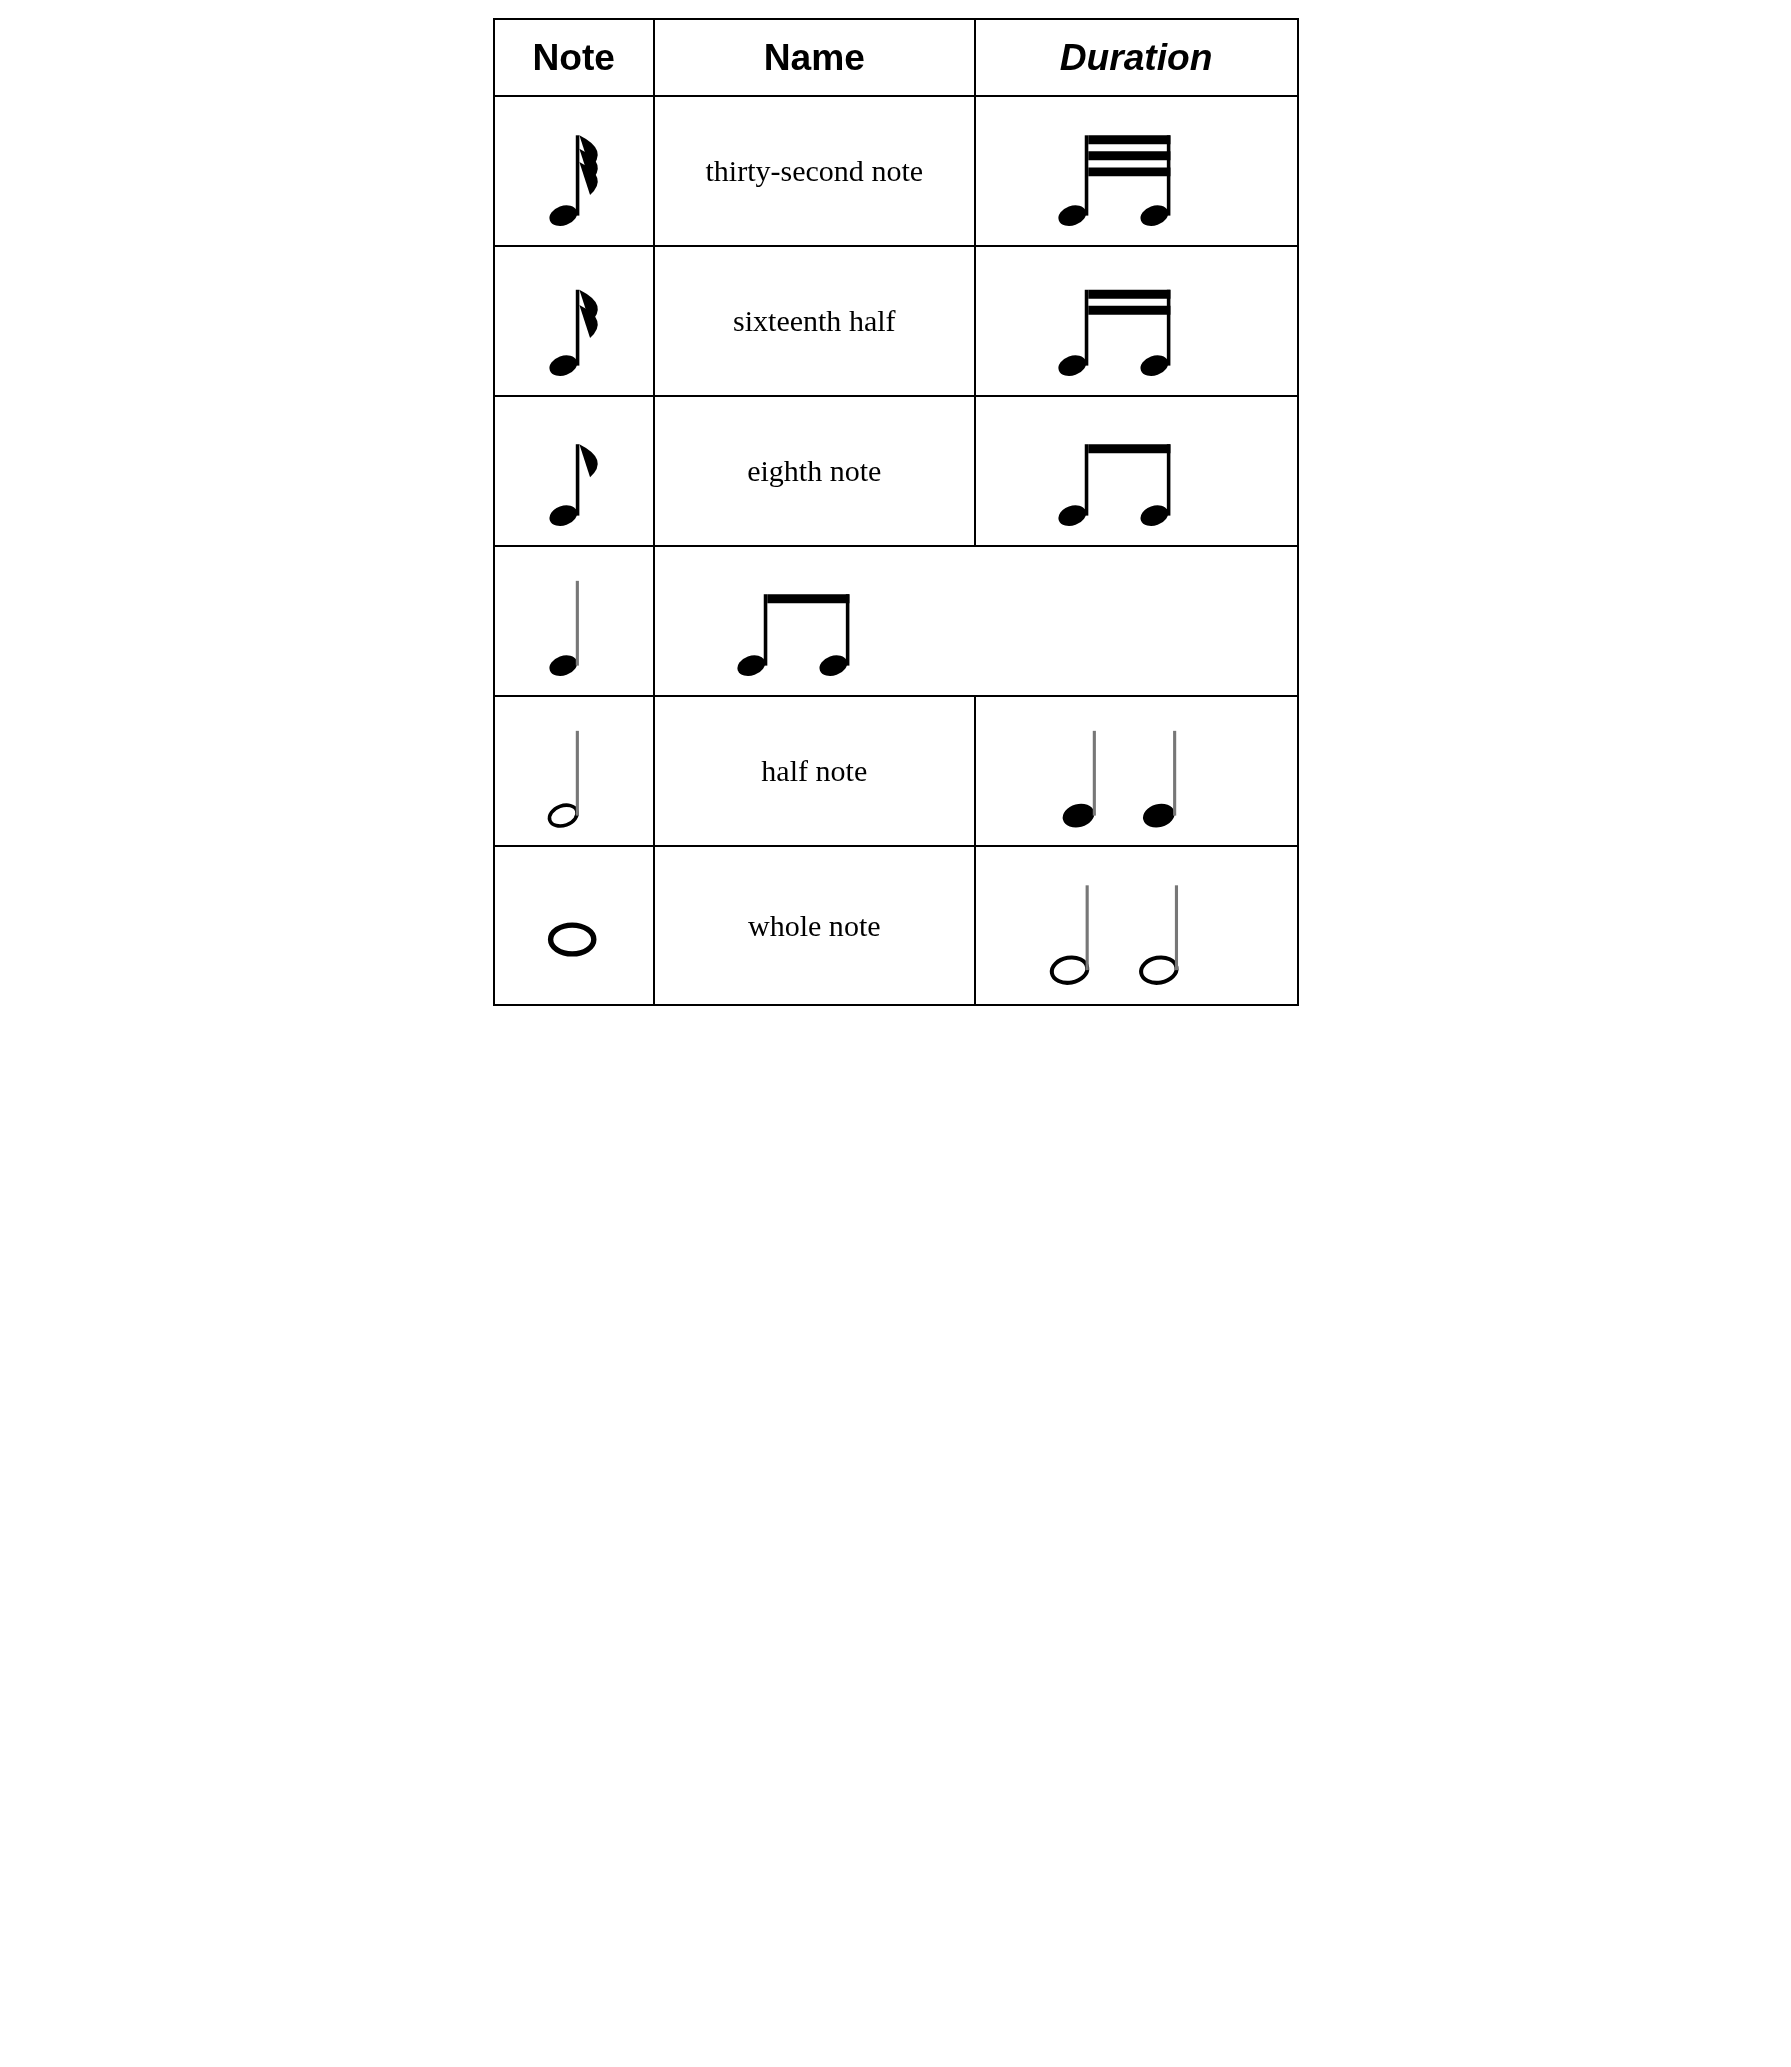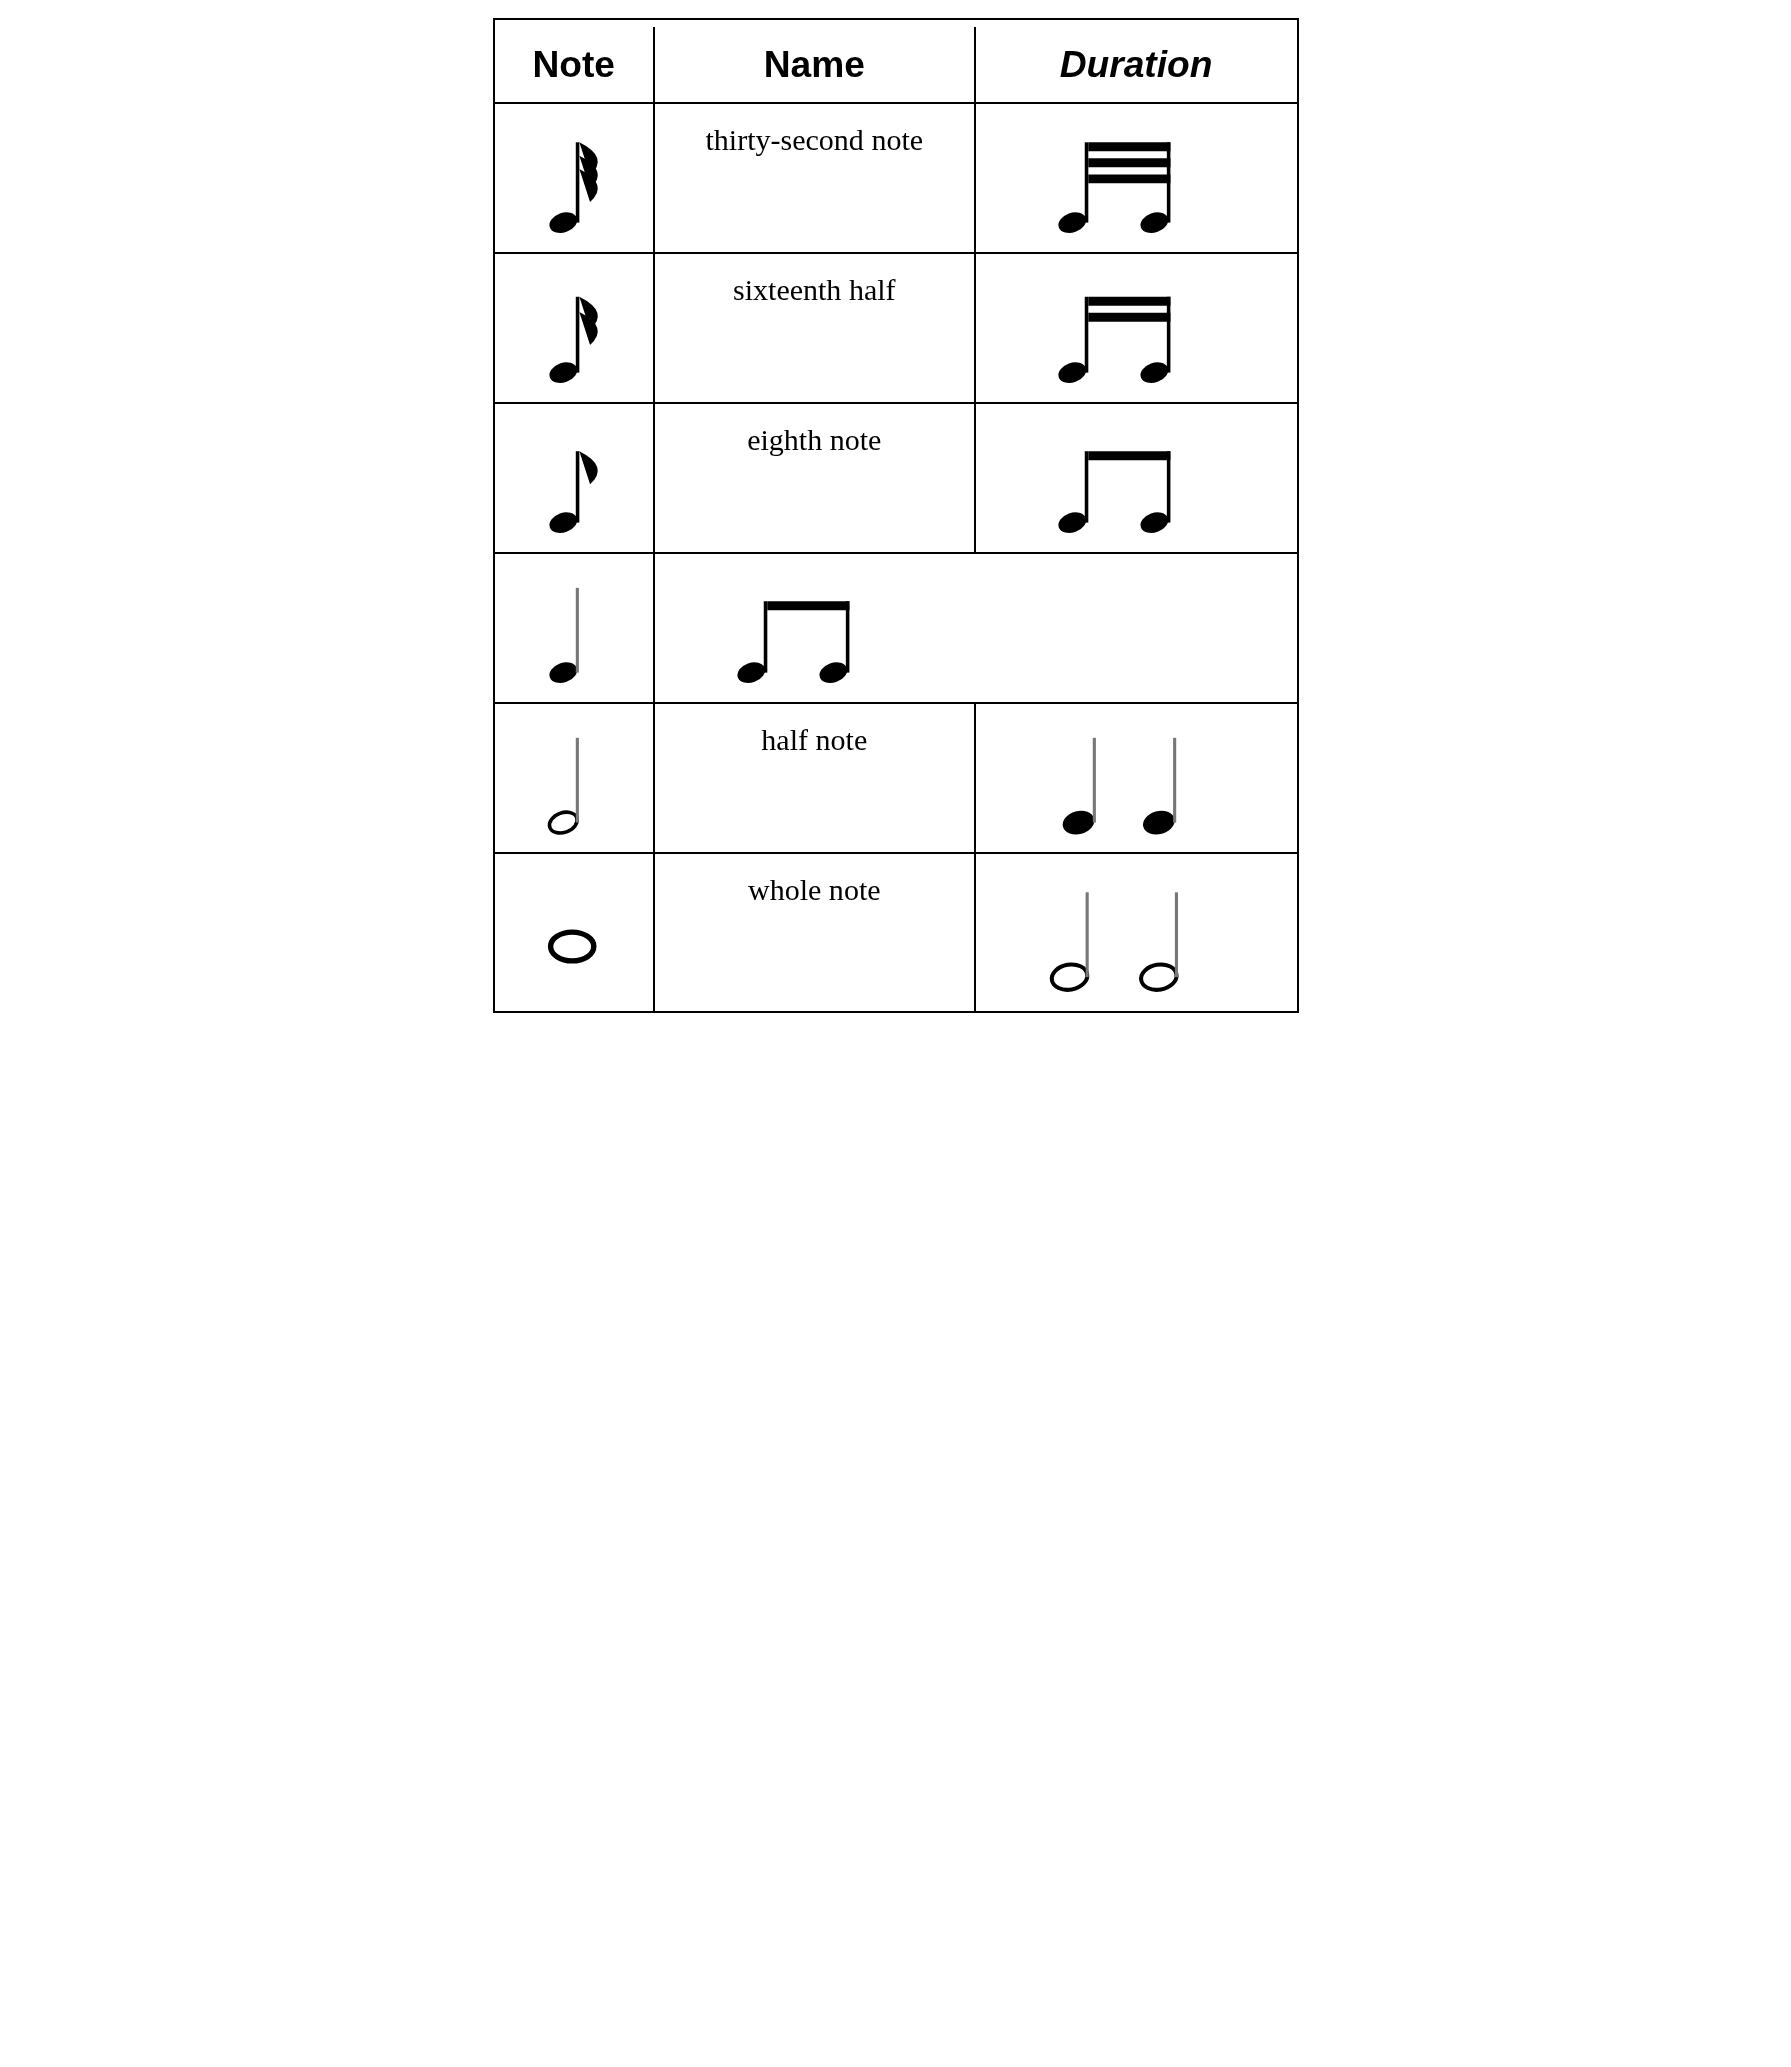--- a/index.html
+++ b/index.html
@@ -38,31 +38,31 @@
       background: #ffffff;
     }
 
     .header-cell {
       padding: 16px 9px;
       font-size: 2.6rem;
       font-weight: 900;
       text-align: center;
       border-right: 2.7px solid #000;
       font-family: Arial, Helvetica, sans-serif;
-      margin-top: 7px;
     }
 
     .header-cell:last-child {
       border-right: none;
       font-style: italic;
     }
 
     .cell {
       padding: 16px 9px;
       display: flex;
+      align-items: center;
       justify-content: center;
       border-right: 2.7px solid #000;
       min-height: 143px;
     }
 
     .cell:last-child {
       border-right: none;
     }
 
     .cell-name {

